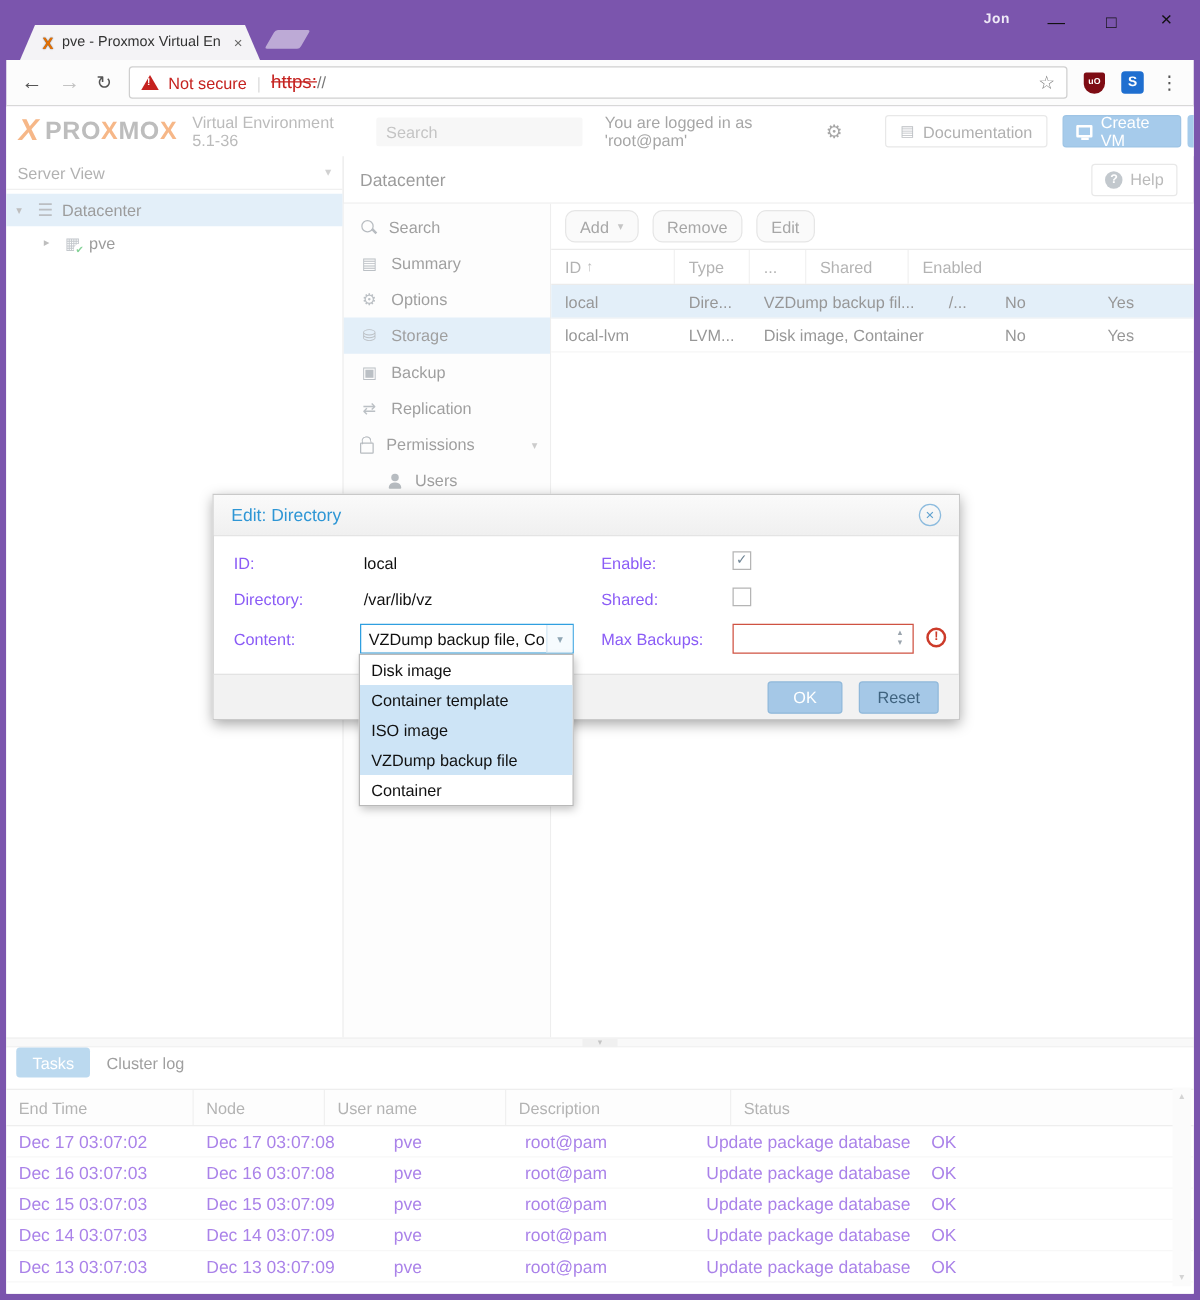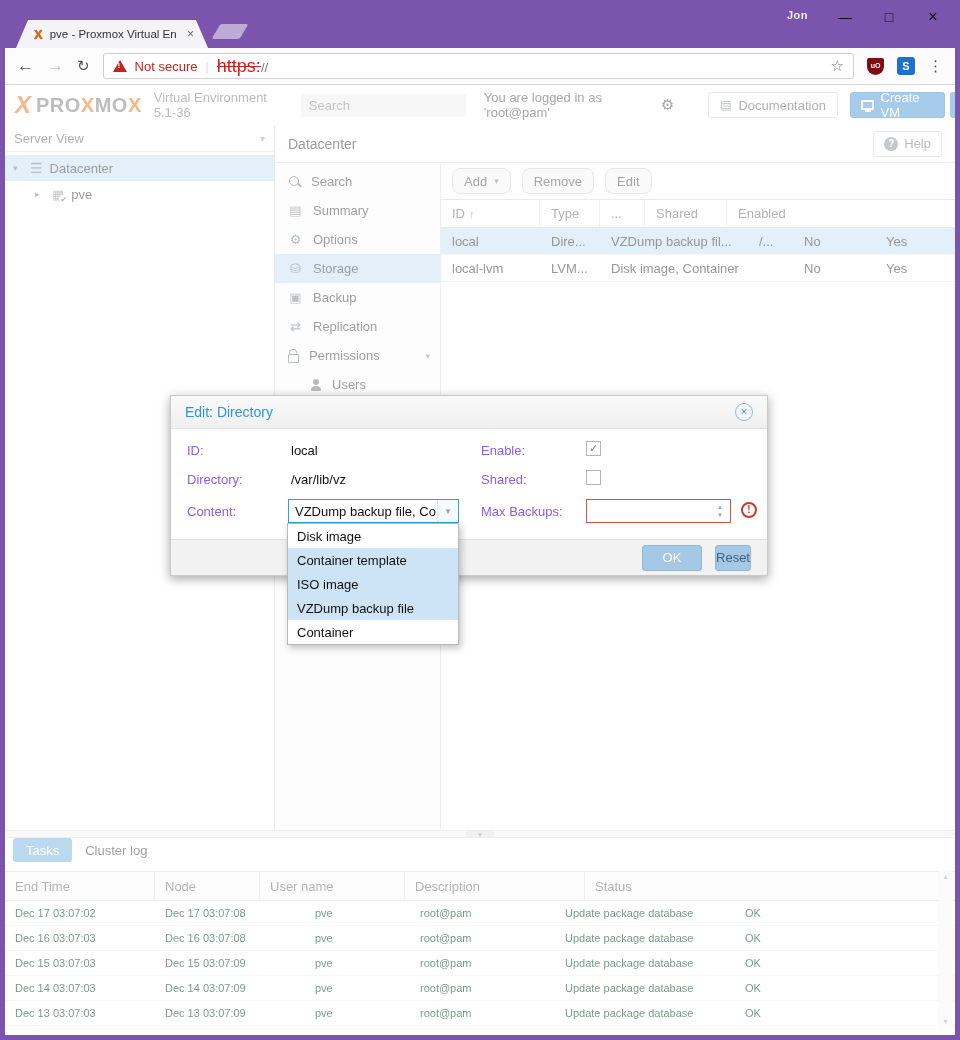--- a/index.html
+++ b/index.html
@@ -24,21 +24,21 @@
   .nav-arrow { font-size:17px; color:#555; }
   .nav-arrow.disabled { color:#c3c3c3; }
   .reload-icon { font-size:15px; color:#555; }
   .urlbar { flex:1; height:26px; border:1px solid #cfcfcf; border-radius:3px; background:#fff;
             display:flex; align-items:center; padding:0 9px; gap:8px; }
   .warn-tri { width:0; height:0; border-left:7px solid transparent; border-right:7px solid transparent;
               border-bottom:12px solid #c5221f; position:relative; }
   .warn-tri::after { content:"!"; position:absolute; left:-2px; top:1px; color:#fff; font-size:8px; font-weight:bold; }
   .not-secure { color:#c5221f; font-size:13px; }
   .url-sep { color:#dcdcdc; font-size:13px; }
-  .url-struck { color:#c5221f; font-size:18px; text-decoration:line-through; }
+  .url-struck { color:#c5221f; font-size:15px; text-decoration:line-through; }
   .url-rest { color:#777; font-size:13px; }
   .star-icon { margin-left:auto; color:#767676; font-size:15px; }
   .ext-ublock { width:17px; height:17px; background:#7e0c14; border-radius:2px 2px 50% 50%;
                 color:#fff; font-size:7px; font-weight:bold; text-align:center; line-height:16px; }
   .ext-s { width:18px; height:18px; background:#1f6fd0; border-radius:3px; color:#fff;
            font-size:11px; font-weight:bold; text-align:center; line-height:18px; }
   .menu-dots { color:#555; font-size:15px; }
 
   
   .app { position:absolute; top:85px; left:5px; right:5px; bottom:5px; background:#fff; overflow:hidden; }
@@ -122,21 +122,21 @@
   .splitter-handle { position:absolute; left:50%; top:0; transform:translateX(-50%); width:28px; height:7px;
                      background:#e6e6e6; color:#9a9a9a; font-size:7px; text-align:center; line-height:7px; }
   .tasks { position:absolute; top:753px; left:0; right:0; bottom:0; background:#fff; }
   .task-tabs { height:33px; display:flex; align-items:flex-start; gap:0; padding:0 8px; }
   .t-tab { height:24px; padding:0 13px; font-size:13px; display:flex; align-items:center; border-radius:3px; color:#5a5a5a; }
   .t-tab.active { background:#8bbee4; color:#fff; }
   .task-head { height:30px; border-top:1px solid #e2e2e2; border-bottom:1px solid #e2e2e2; display:flex;
                font-size:13px; color:#7c7c7c; background:#fcfcfc; }
   .th-cell { display:flex; align-items:center; padding-left:10px; border-right:1px solid #e6e6e6; gap:5px; }
   .th-cell:last-child { border-right:none; }
-  .task-row { height:25px; display:flex; font-size:11px; color:#14532d; border-bottom:1px solid #f2f2f2; }
+  .task-row { height:25px; display:flex; font-size:14px; color:#6d28d9; border-bottom:1px solid #f2f2f2; }
   .tr-cell { display:flex; align-items:center; padding-left:10px; white-space:nowrap; overflow:hidden; }
   .tc-start { width:150px; } .tc-end { width:150px; } .tc-node { width:105px; } .tc-user { width:145px; }
   .tc-desc { width:180px; } .tc-status { flex:1; }
   .task-scrollbar { position:absolute; right:2px; top:32px; bottom:6px; width:15px; background:#f8f8f8; }
   .sb-arrow { position:absolute; left:0; width:15px; height:14px; color:#b5b5b5; font-size:8px; text-align:center; line-height:14px; }
   .sb-up { top:0; } .sb-down { bottom:0; }
 
   
   .fade-overlay { position:absolute; inset:0; background:rgba(255,255,255,0.42); z-index:40; pointer-events:none; }
 
@@ -160,21 +160,21 @@
   .numfield { position:absolute; left:415px; top:70px; width:145px; height:24px; border:1px solid #cf5242; background:#fff; }
   .spinners { position:absolute; right:3px; top:1px; bottom:1px; width:14px; display:flex; flex-direction:column;
               align-items:center; justify-content:center; color:#9aa4ad; font-size:7px; line-height:8px; }
   .invalid-icon { position:absolute; left:570px; top:73px; width:16px; height:16px; border-radius:50%;
                   border:2px solid #cc3b2a; color:#cc3b2a; font-weight:bold; font-size:10px; text-align:center; line-height:12px; }
   .dlg-foot { height:36px; background:#f2f2f2; border-top:1px solid #e3e3e3; display:flex; align-items:center;
               justify-content:flex-end; gap:13px; padding:0 16px; }
   .dlg-btn { height:26px; background:#a5c8e7; border:1px solid #8fb8da; border-radius:3px; font-size:13px;
              display:flex; align-items:center; justify-content:center; }
   .btn-ok { width:60px; color:#fff; }
-  .btn-reset { width:36px; color:#3f637f; }
+  .btn-reset { width:64px; color:#3f637f; }
 
   
   .dd-list { position:absolute; left:282px; top:438px; width:172px; z-index:70; background:#fff;
              border:1px solid #b9b9b9; box-shadow:2px 3px 7px rgba(0,0,0,0.25); }
   .dd-item { height:24px; padding:0 9px; font-size:13px; color:#111; display:flex; align-items:center; }
   .dd-item.selected { background:#cde4f6; }
 </style>
 </head>
 <body>
 

